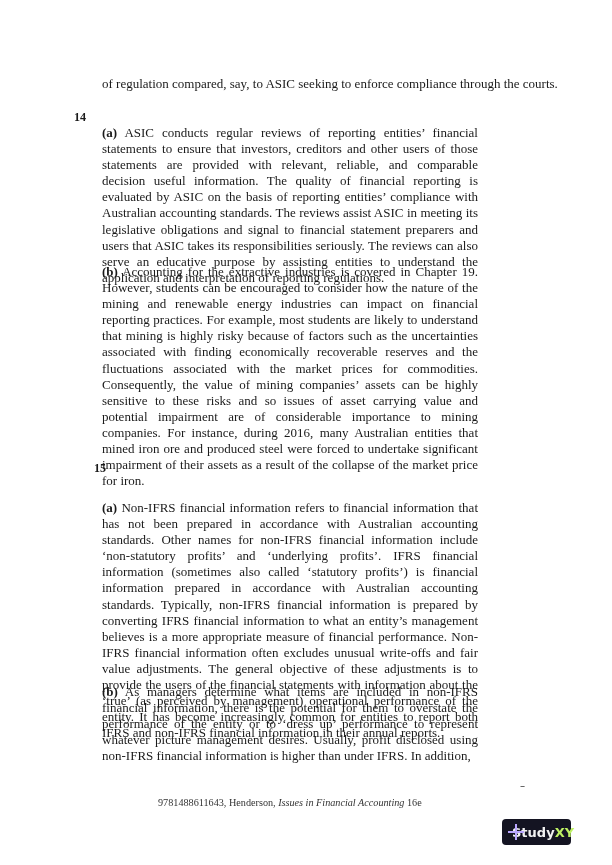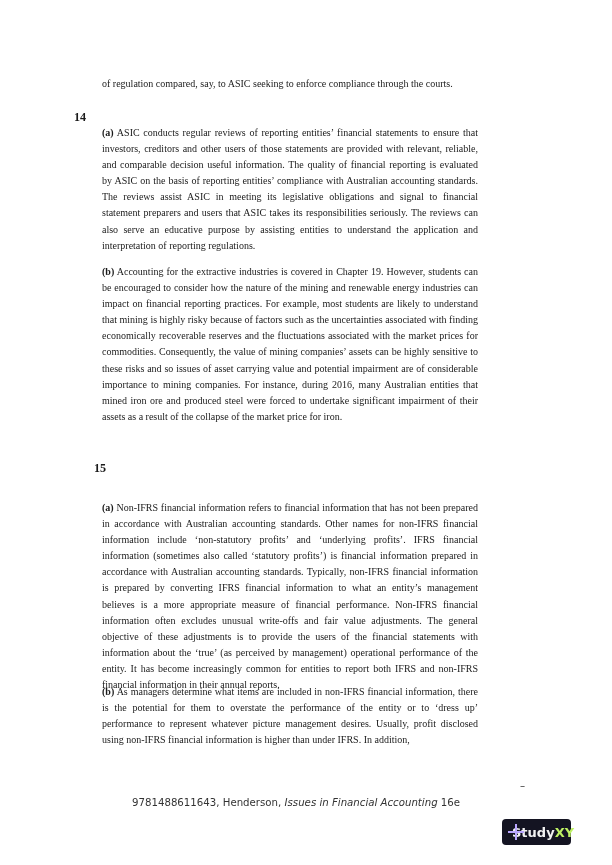--- a/index.html
+++ b/index.html
@@ -15,21 +15,21 @@
       font-family: "Liberation Serif", "DejaVu Serif", serif;
       color: #1a1a1a;
     }
     .page {
       position: absolute;
       left: 0; top: 0;
       width: 612px;
       height: 865px;
     }
     .text {
-      font-size: 10px;
+      font-size: 13px;
       line-height: 16.1px;
       text-align: justify;
     }
     .cont-line {
       position: absolute;
       left: 102px;
       top: 76px;
       width: 376px;
       white-space: nowrap;
     }
@@ -57,23 +57,24 @@
       font-size: 10.2px;
       color: #333;
     }
     .footer .dash {
       position: absolute;
       left: 520px;
       top: 0px;
     }
     .footer .citation {
       position: absolute;
-      left: 132px;
+      left: 158px;
       top: 17px;
       white-space: nowrap;
+      font-family: Liberation Serif, serif;
     }
     .footer .citation .ital {
       font-style: italic;
     }
     .footer .pagenum {
       position: absolute;
       left: 525px;
       top: 40px;
     }
     .badge {

